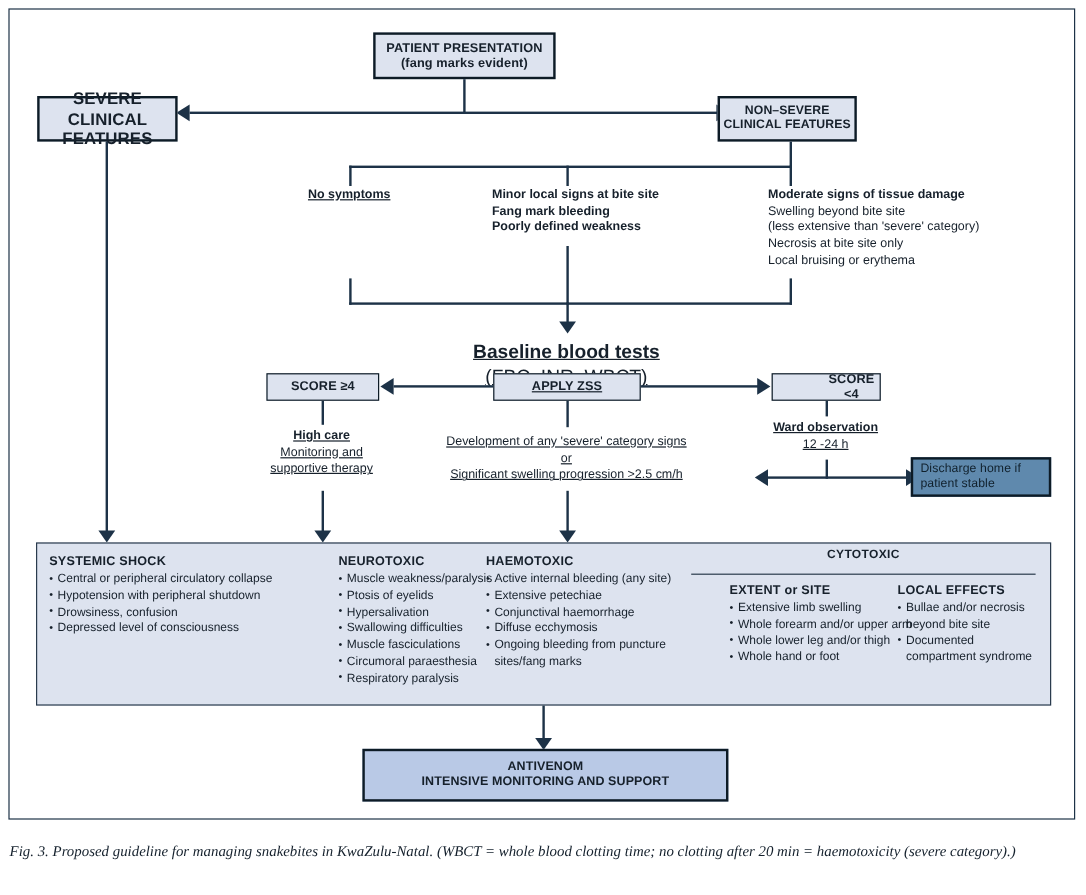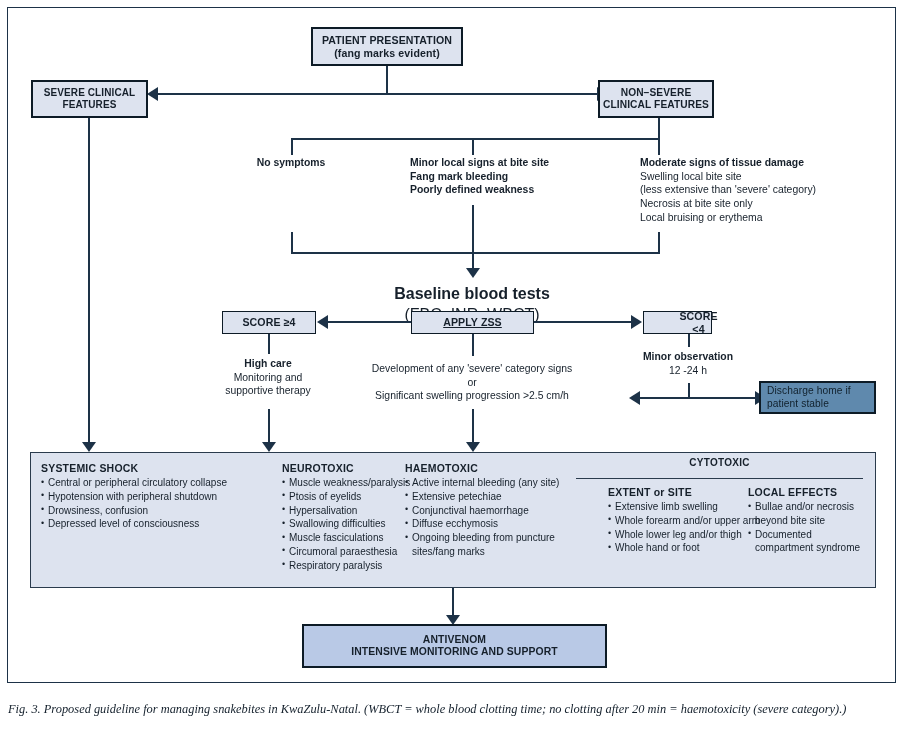--- a/index.html
+++ b/index.html
@@ -14,21 +14,21 @@
        display:flex;align-items:center;justify-content:center;text-align:center;
        font-weight:bold;line-height:1.18;letter-spacing:.1px;}
   .box.thin{border-width:1.8px;}
   .box-antivenom{background:#b9c9e6;}
   .box-discharge{background:#5f89ad;border-width:2.2px;border-color:#0d1b26;
        font-weight:normal;justify-content:flex-start;text-align:left;color:#10202c;}
 
   
   .txt{position:absolute;line-height:1.32;color:#16202b;}
   .txt b,.bold{font-weight:bold;}
-  .center{text-align:center;}
+  .center{text-align:center;text-decoration:underline;}
   .left{text-align:left;}
 
   
   .ln{position:absolute;background:#1d3247;}
   .vl{width:2.2px;}
   .hl{height:2.2px;}
   .arw{position:absolute;width:0;height:0;}
   .arw-d{border-left:7px solid transparent;border-right:7px solid transparent;border-top:10px solid #1d3247;}
   .arw-l{border-top:7px solid transparent;border-bottom:7px solid transparent;border-right:11px solid #1d3247;}
   .arw-r{border-top:7px solid transparent;border-bottom:7px solid transparent;border-left:11px solid #1d3247;}
@@ -61,21 +61,21 @@
       <span>(fang marks evident)</span>
     </div>
   </div>
 
   <div class="ln vl" style="left:386px;top:66px;height:28px;"></div>
 
   <div class="ln hl" style="left:158px;top:93px;width:440px;"></div>
   <div class="arw arw-l" style="left:147px;top:87px;"></div>
   <div class="arw arw-r" style="left:597px;top:87px;"></div>
 
-  <div class="box" style="left:31px;top:80px;width:117px;height:38px;font-size:10px;">
+  <div class="box" style="left:31px;top:80px;width:117px;height:38px;font-size:14px;">
     <div>
       <span>SEVERE CLINICAL</span><br>
       <span>FEATURES</span>
     </div>
   </div>
 
   <div class="box" style="left:598px;top:80px;width:116px;height:38px;font-size:10.2px;">
     <div>
       <span>NON–SEVERE</span><br>
       <span>CLINICAL FEATURES</span>
@@ -96,21 +96,21 @@
   </div>
 
   <div class="txt left bold" style="left:410px;top:156px;width:215px;font-size:10.4px;">
     <div>Minor local signs at bite site</div>
     <div>Fang mark bleeding</div>
     <div>Poorly defined weakness</div>
   </div>
 
   <div class="txt left" style="left:640px;top:156px;width:240px;font-size:10.4px;">
     <div class="bold">Moderate signs of tissue damage</div>
-    <div>Swelling local bite site</div>
+    <div>Swelling beyond bite site</div>
     <div>(less extensive than 'severe' category)</div>
     <div>Necrosis at bite site only</div>
     <div>Local bruising or erythema</div>
   </div>
 
   <div class="ln vl" style="left:291px;top:232px;height:22px;"></div>
   <div class="ln vl" style="left:472px;top:205px;height:49px;"></div>
   <div class="ln vl" style="left:658px;top:232px;height:22px;"></div>
   <div class="ln hl" style="left:291px;top:252px;width:369px;"></div>
   <div class="ln vl" style="left:472px;top:252px;height:18px;"></div>
@@ -127,21 +127,21 @@
 
   <div class="ln hl" style="left:328px;top:321px;width:83px;"></div>
   <div class="arw arw-l" style="left:317px;top:315px;"></div>
   <div class="ln hl" style="left:534px;top:321px;width:98px;"></div>
   <div class="arw arw-r" style="left:631px;top:315px;"></div>
 
   <div class="box thin" style="left:222px;top:311px;width:94px;height:23px;font-size:10.6px;">
     <span>SCORE ≥4</span>
   </div>
 
-  <div class="box thin" style="left:643px;top:311px;width:69px;height:23px;font-size:10.6px;padding-left:42px;">
+  <div class="box thin" style="left:643px;top:311px;width:91px;height:23px;font-size:10.6px;padding-left:42px;">
     <span>SCORE &lt;4</span>
   </div>
 
   <div class="ln vl" style="left:268px;top:334px;height:20px;"></div>
   <div class="txt center" style="left:198px;top:357px;width:140px;font-size:10.4px;">
     <div class="bold">High care</div>
     <div>Monitoring and</div>
     <div>supportive therapy</div>
   </div>
   <div class="ln vl" style="left:268px;top:409px;height:34px;"></div>
@@ -151,21 +151,21 @@
   <div class="txt center" style="left:352px;top:362px;width:240px;font-size:10.4px;">
     <div>Development of any 'severe' category signs</div>
     <div>or</div>
     <div>Significant swelling progression &gt;2.5 cm/h</div>
   </div>
   <div class="ln vl" style="left:472px;top:409px;height:34px;"></div>
   <div class="arw arw-d" style="left:466px;top:442px;"></div>
 
   <div class="ln vl" style="left:688px;top:334px;height:13px;"></div>
   <div class="txt center" style="left:618px;top:350px;width:140px;font-size:10.4px;">
-    <div class="bold">Minor observation</div>
+    <div class="bold">Ward observation</div>
     <div>12 -24 h</div>
   </div>
   <div class="ln vl" style="left:688px;top:383px;height:16px;"></div>
 
   <div class="ln hl" style="left:640px;top:397px;width:118px;"></div>
   <div class="arw arw-l" style="left:629px;top:391px;"></div>
   <div class="arw arw-r" style="left:755px;top:391px;"></div>
   <div class="box box-discharge" style="left:759px;top:381px;width:117px;height:33px;font-size:10.2px;padding-left:6px;">
     <div>
       <span>Discharge home if</span><br>

